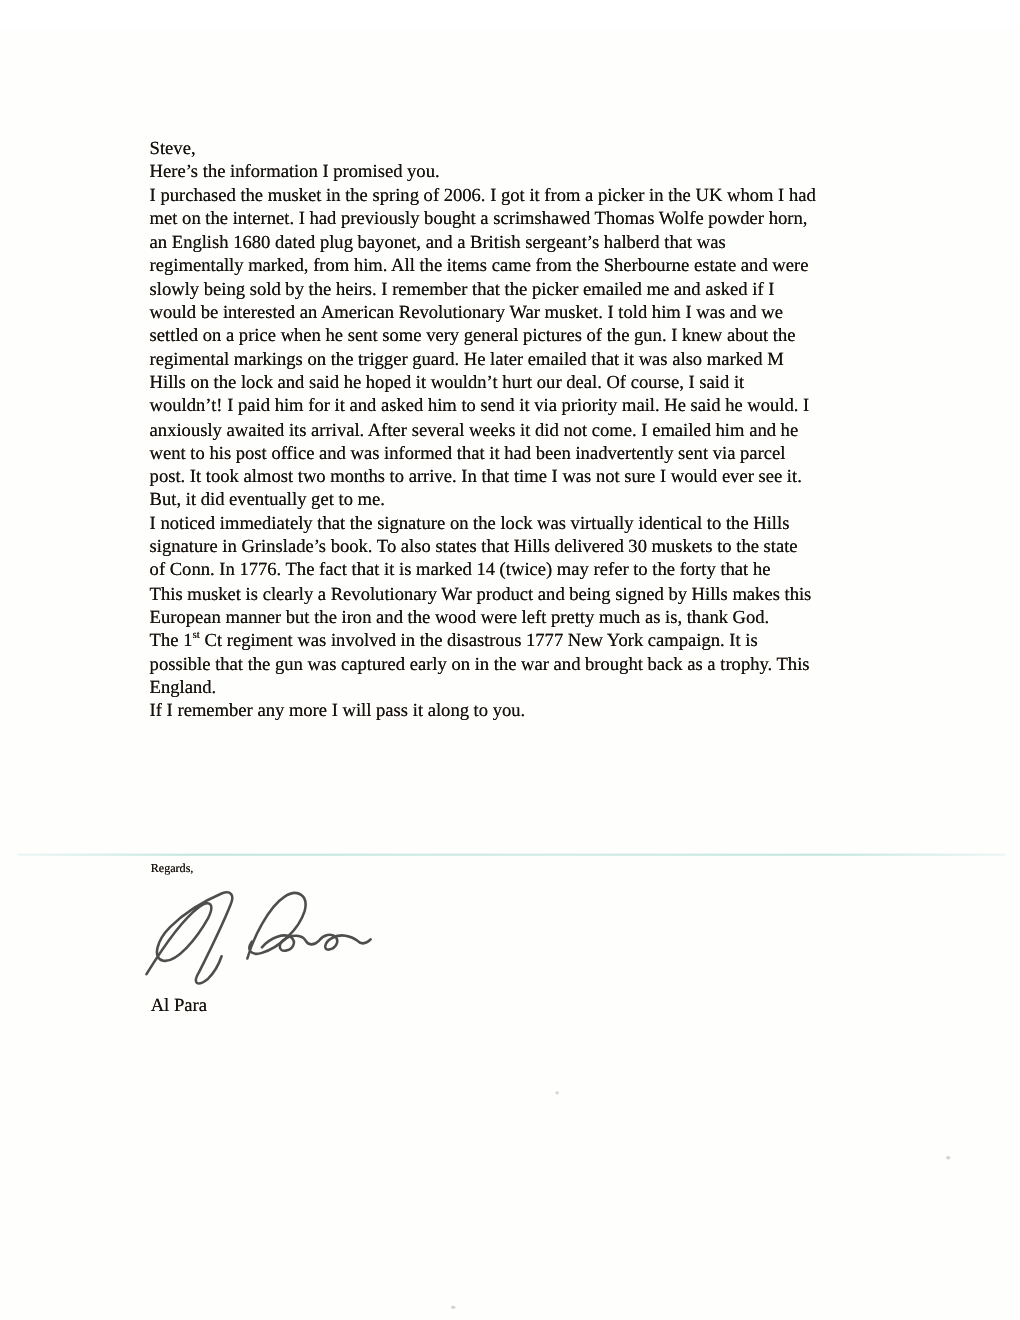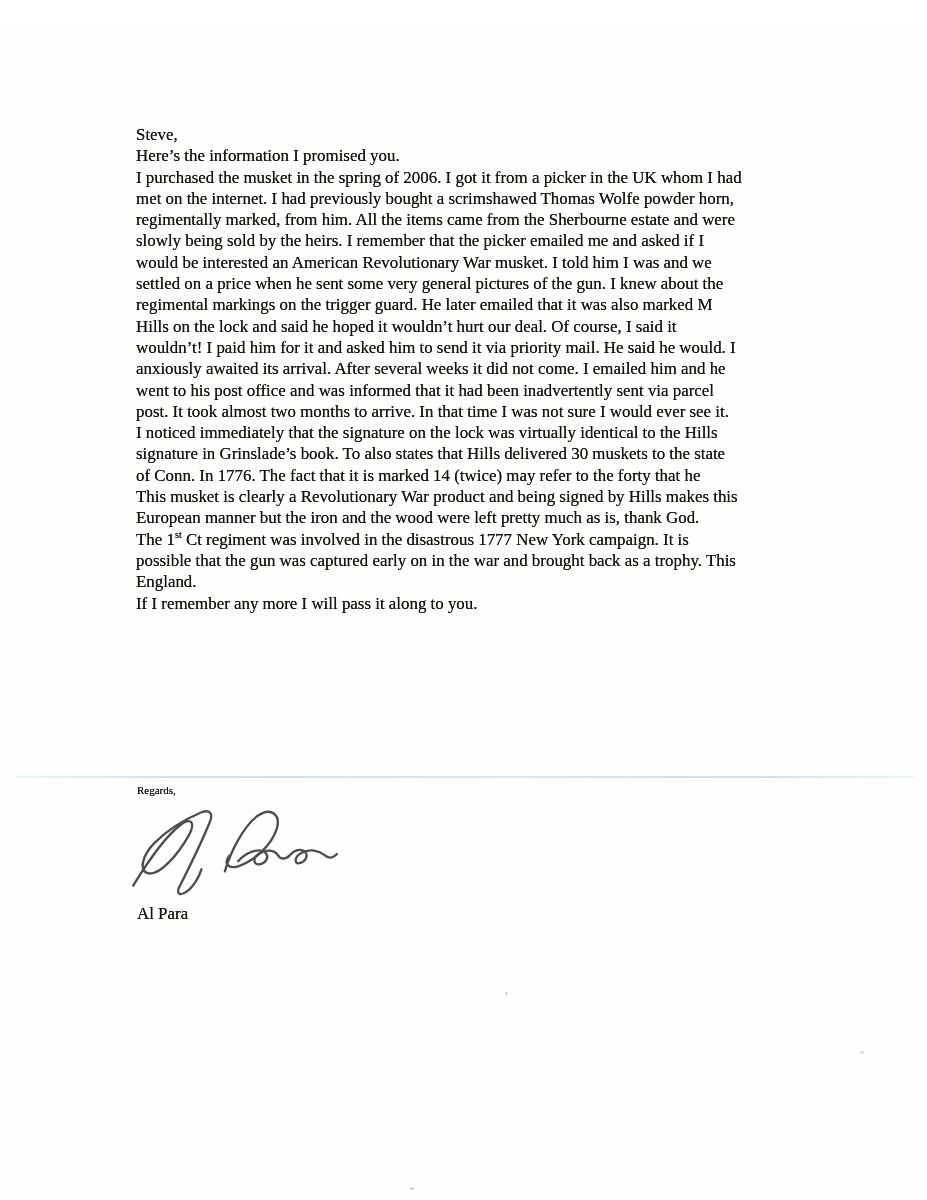--- a/index.html
+++ b/index.html
@@ -88,30 +88,32 @@
 </head>
 <body>
 
 <div class="page">
 
   <div class="letter-body">
       <div class="line">Steve,</div>
       <div class="line">Here’s the information I promised you.</div>
       <div class="line">I purchased the musket in the spring of 2006. I got it from a picker in the UK whom I had</div>
       <div class="line">met on the internet. I had previously bought a scrimshawed Thomas Wolfe powder horn,</div>
+      <div class="line">an English 1680 dated plug bayonet, and a British sergeant’s halberd that was</div>
       <div class="line">regimentally marked, from him. All the items came from the Sherbourne estate and were</div>
       <div class="line">slowly being sold by the heirs. I remember that the picker emailed me and asked if I</div>
       <div class="line">would be interested an American Revolutionary War musket. I told him I was and we</div>
       <div class="line">settled on a price when he sent some very general pictures of the gun. I knew about the</div>
       <div class="line">regimental markings on the trigger guard. He later emailed that it was also marked M</div>
       <div class="line">Hills on the lock and said he hoped it wouldn’t hurt our deal. Of course, I said it</div>
       <div class="line">wouldn’t! I paid him for it and asked him to send it via priority mail. He said he would. I</div>
       <div class="line">anxiously awaited its arrival. After several weeks it did not come. I emailed him and he</div>
       <div class="line">went to his post office and was informed that it had been inadvertently sent via parcel</div>
       <div class="line">post. It took almost two months to arrive. In that time I was not sure I would ever see it.</div>
+      <div class="line">But, it did eventually get to me.</div>
       <div class="line">I noticed immediately that the signature on the lock was virtually identical to the Hills</div>
       <div class="line">signature in Grinslade’s book. To also states that Hills delivered 30 muskets to the state</div>
       <div class="line">of Conn. In 1776. The fact that it is marked 14 (twice) may refer to the forty that he</div>
       <div class="line">This musket is clearly a Revolutionary War product and being signed by Hills makes this</div>
       <div class="line">European manner but the iron and the wood were left pretty much as is, thank God.</div>
       <div class="line"><span>The 1</span><sup>st</sup><span> Ct regiment was involved in the disastrous 1777 New York campaign. It is</span></div>
       <div class="line">possible that the gun was captured early on in the war and brought back as a trophy. This</div>
       <div class="line">England.</div>
       <div class="line">If I remember any more I will pass it along to you.</div>
     </div>

